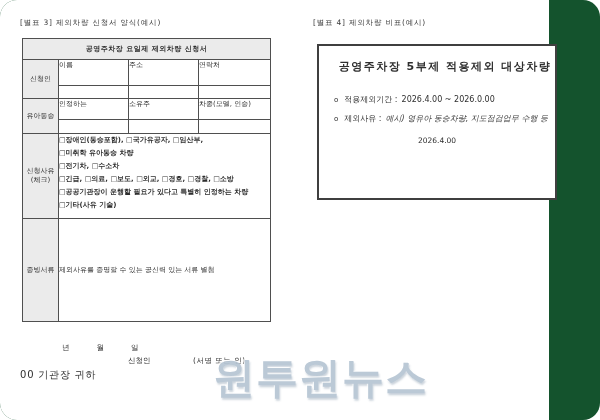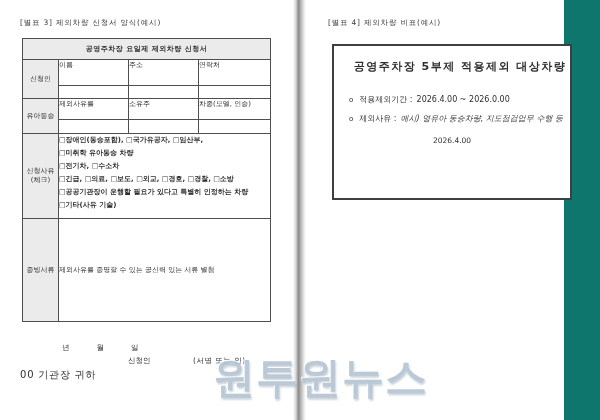--- a/index.html
+++ b/index.html
@@ -1,22 +1,22 @@
 <!DOCTYPE html>
 <html><head>
 <meta charset="utf-8">
 <style>
   html,body{margin:0;padding:0;background:#ffffff;}
   #stage{
-    position:relative;width:600px;height:420px;background:#0f766e;overflow:hidden;
-    font-family:"DejaVu Sans",sans-serif;color:#2e2e2e;
+    position:relative;width:600px;height:420px;background:#14532d;overflow:hidden;
+    font-family:"DejaVu Sans",sans-serif;color:#2e2e2e;border-radius:17px;
   }
   .page{position:absolute;top:0;height:420px;background:#ffffff;}
   .page-left{left:0;width:293px;}
-  .page-right{left:306px;width:258px;}
+  .page-right{left:291px;width:258px;}
   .divider{
     position:absolute;left:293px;top:0;width:13px;height:420px;
     background:linear-gradient(90deg,#ffffff 0%,#d6d6d6 22%,#8d8d8d 42%,#b7b7b7 62%,#e9e9e9 85%,#ffffff 100%);
   }
   .doc-header{position:absolute;font-size:7.5px;letter-spacing:0.8px;color:#3a3a3a;white-space:nowrap;}
   .hdr-l{left:20px;top:18px;}
   .hdr-r{left:22px;top:18px;}
 
   
   table.form{
@@ -89,21 +89,21 @@
         <td class="fld">주소</td>
         <td class="fld">연락처</td>
       </tr>
       <tr class="r-empty1">
         <td></td>
         <td></td>
         <td></td>
       </tr>
       <tr class="r-fld2">
         <td class="lbl" rowspan="2">유아동승</td>
-        <td class="fld">제외사유를</td>
+        <td class="fld">인정하는</td>
         <td class="fld">소유주</td>
         <td class="fld">차종(모델, 인승)</td>
       </tr>
       <tr class="r-empty2">
         <td></td>
         <td></td>
         <td></td>
       </tr>
       <tr>
         <td class="lbl">

